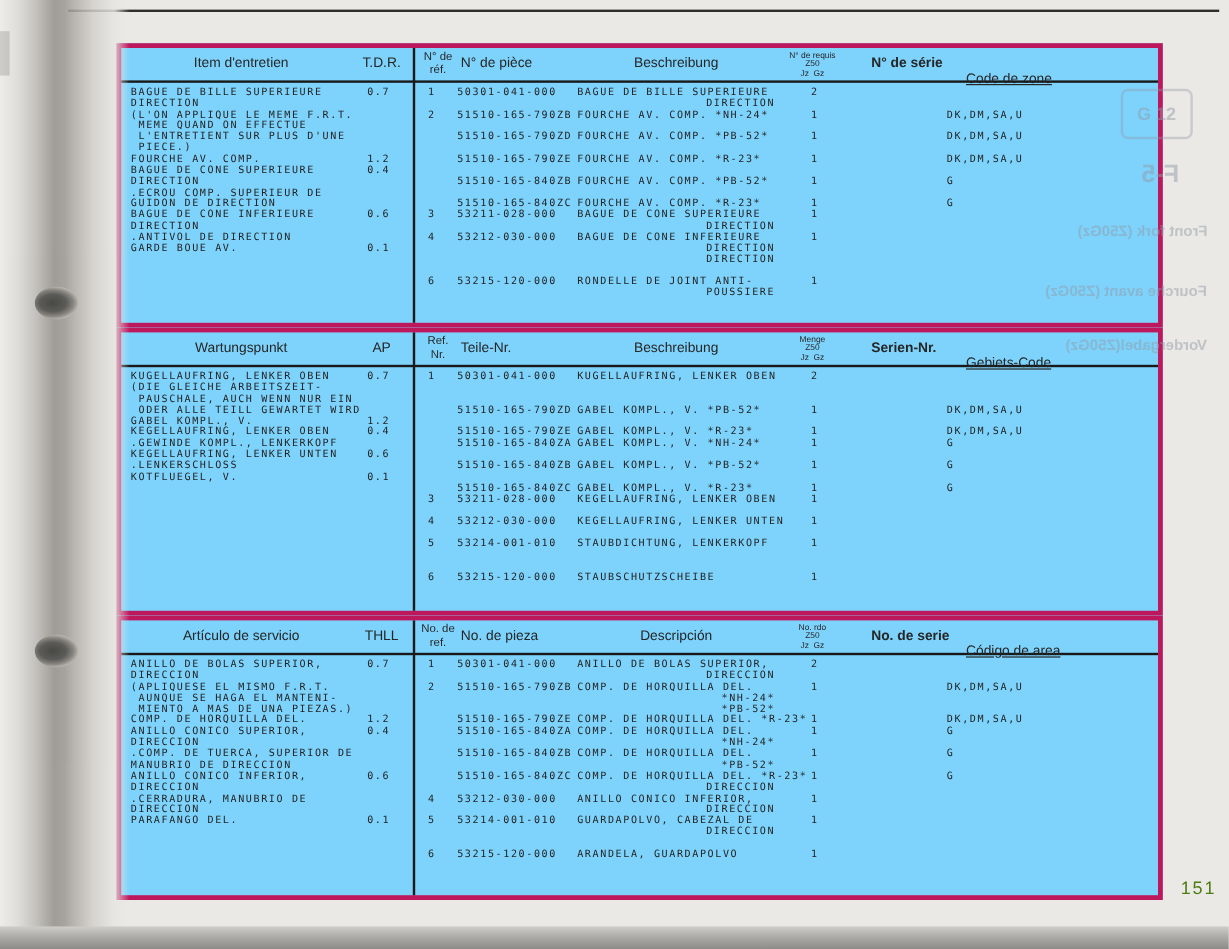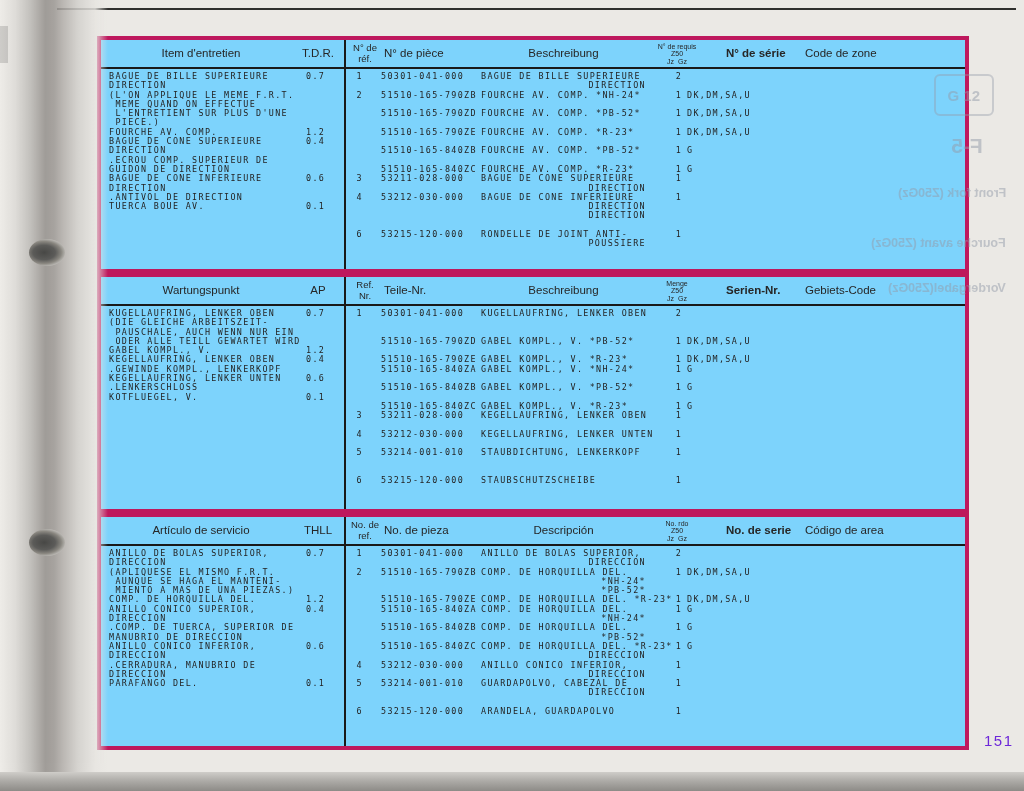--- a/index.html
+++ b/index.html
@@ -52,40 +52,40 @@
   .sec-divider{position:absolute;left:243px;top:0;bottom:0;width:2px;background:#191919;}
   .sec-headerline{position:absolute;left:0;right:0;top:27px;height:2px;background:#191919;}
   .hdr{position:absolute;font-size:11.5px;color:#262626;white-space:nowrap;}
   .h-item{left:0;width:200px;top:7px;text-align:center;}
   .h-tdr{left:196px;width:42px;top:7px;text-align:center;}
   .h-ref{left:246px;width:36px;top:3px;text-align:center;font-size:9.5px;line-height:10.5px;}
   .h-part{left:283px;top:7px;}
   .h-desc{left:380px;width:165px;top:7px;text-align:center;}
   .h-qty{left:538px;width:76px;top:2.5px;text-align:center;font-size:7px;line-height:7.8px;white-space:pre;}
   .h-serial{left:625px;top:7px;font-weight:bold;}
-  .h-zone{left:704px;top:7px;}
+  .h-zone{left:704px;top:20px;text-decoration:underline;}
   
   .left-col{position:absolute;left:8px;top:32px;}
   .right-col{position:absolute;left:250px;top:32px;}
   .line{
     height:9.3px;line-height:9.3px;white-space:pre;
     font-family:"DejaVu Sans Mono", monospace;
     font-size:8.4px;letter-spacing:1.35px;color:#232323;
   }
   .lt{display:inline-block;width:197px;overflow:visible;}
   .lv{display:inline-block;width:30px;}
   .c-ref{display:inline-block;width:12px;text-align:right;}
   .c-part{display:inline-block;width:100px;margin-left:18px;}
   .c-desc{display:inline-block;width:190px;overflow:visible;}
   .c-desc.cont{width:165px;text-align:right;}
   .c-qty{display:inline-block;width:16px;text-align:center;}
-  .c-zone{display:inline-block;}
+  .c-zone{display:inline-block;margin-left:102px;}
   
   .page-number{
-    position:absolute;left:984px;top:732px;font-size:15px;color:#6d28d9;
+    position:absolute;left:984px;top:732px;font-size:15px;color:#4d7c0f;
     letter-spacing:1.5px;z-index:6;
   }
 </style>
 </head>
 <body>
 
 <div class="top-edge-line"></div>
 <div class="corner-mark"></div>
 
 <div class="ghost">
@@ -120,21 +120,21 @@
       <div class="line"><span class="lt"> L'ENTRETIENT SUR PLUS D'UNE</span><span class="lv"></span></div>
       <div class="line"><span class="lt"> PIECE.)</span><span class="lv"></span></div>
       <div class="line"><span class="lt">FOURCHE AV. COMP.</span><span class="lv">1.2</span></div>
       <div class="line"><span class="lt">BAGUE DE CONE SUPERIEURE</span><span class="lv">0.4</span></div>
       <div class="line"><span class="lt">DIRECTION</span><span class="lv"></span></div>
       <div class="line"><span class="lt">.ECROU COMP. SUPERIEUR DE</span><span class="lv"></span></div>
       <div class="line"><span class="lt">GUIDON DE DIRECTION</span><span class="lv"></span></div>
       <div class="line"><span class="lt">BAGUE DE CONE INFERIEURE</span><span class="lv">0.6</span></div>
       <div class="line"><span class="lt">DIRECTION</span><span class="lv"></span></div>
       <div class="line"><span class="lt">.ANTIVOL DE DIRECTION</span><span class="lv"></span></div>
-      <div class="line"><span class="lt">TUERCA BOUE AV.</span><span class="lv">0.1</span></div>
+      <div class="line"><span class="lt">GARDE BOUE AV.</span><span class="lv">0.1</span></div>
     </div>
   <div class="right-col">
       <div class="line"><span class="c-ref">1</span><span class="c-part">50301-041-000</span><span class="c-desc">BAGUE DE BILLE SUPERIEURE</span><span class="c-qty">2</span><span class="c-zone"></span></div>
       <div class="line"><span class="c-ref"></span><span class="c-part"></span><span class="c-desc cont">DIRECTION</span><span class="c-qty"></span><span class="c-zone"></span></div>
       <div class="line"><span class="c-ref">2</span><span class="c-part">51510-165-790ZB</span><span class="c-desc">FOURCHE AV. COMP. *NH-24*</span><span class="c-qty">1</span><span class="c-zone">DK,DM,SA,U</span></div>
       <div class="line"></div>
       <div class="line"><span class="c-ref"></span><span class="c-part">51510-165-790ZD</span><span class="c-desc">FOURCHE AV. COMP. *PB-52*</span><span class="c-qty">1</span><span class="c-zone">DK,DM,SA,U</span></div>
       <div class="line"></div>
       <div class="line"><span class="c-ref"></span><span class="c-part">51510-165-790ZE</span><span class="c-desc">FOURCHE AV. COMP. *R-23*</span><span class="c-qty">1</span><span class="c-zone">DK,DM,SA,U</span></div>
       <div class="line"></div>

